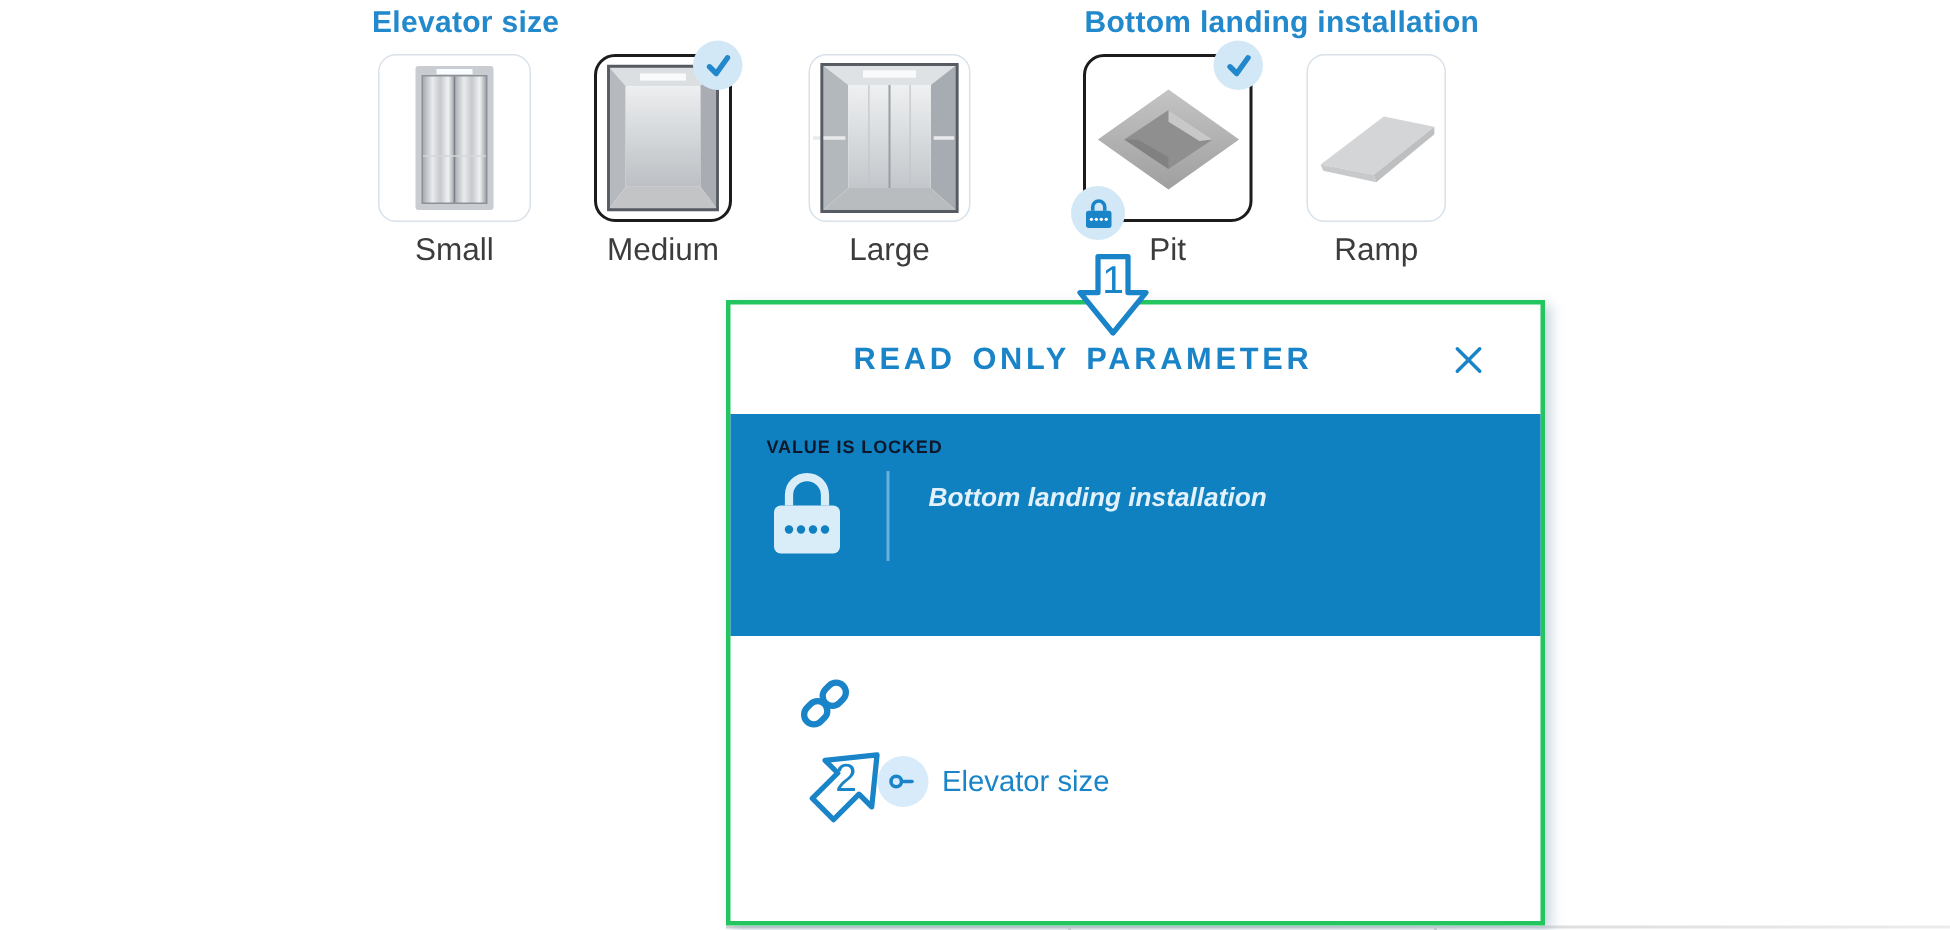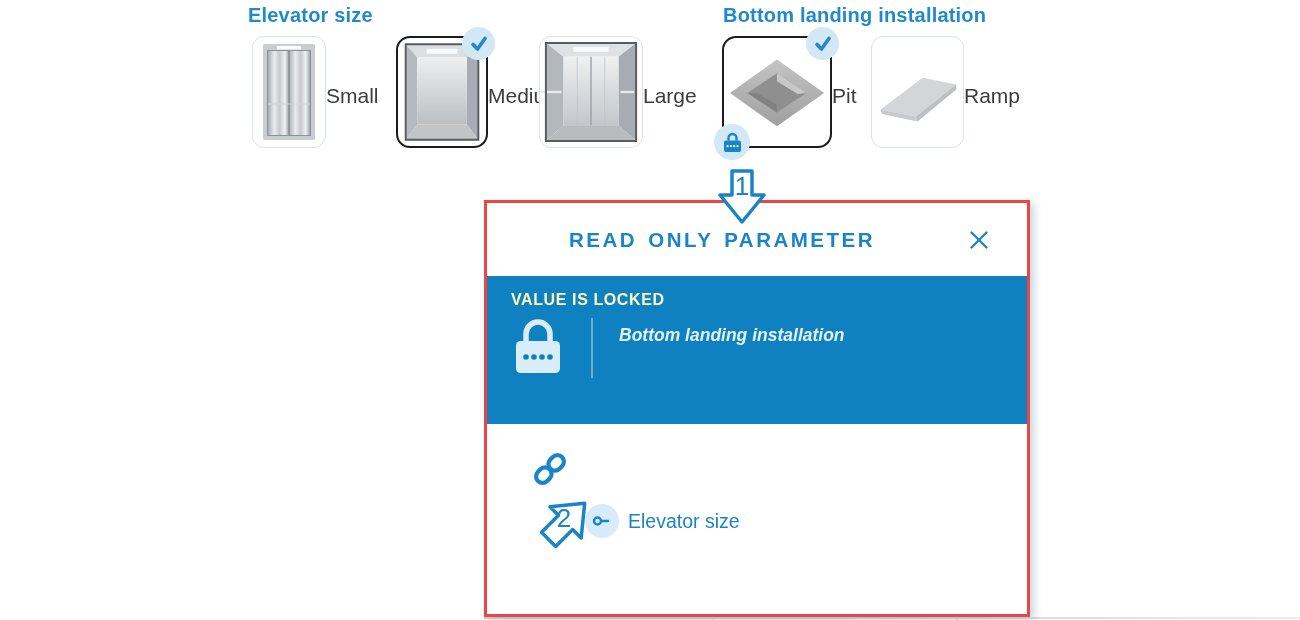--- a/index.html
+++ b/index.html
@@ -10,21 +10,21 @@
     font-family:"Liberation Sans","DejaVu Sans",sans-serif;
     color:#3c3c3c;
   }
   .group-label {
     position:absolute; top:4px; font-size:20px; font-weight:600;
     color:#2289cc; letter-spacing:.2px; white-space:nowrap;
   }
   #group-label-1 { left:248px; }
   #group-label-2 { left:723px; }
 
-  .option { position:absolute; top:36px; display:flex; flex-direction:row; align-items:center;text-align:right; }
+  .option { position:absolute; top:36px; display:flex; flex-direction:column; align-items:center;text-align:right; }
   #opt-small  { left:252px; width:102px; }
   #opt-medium { left:396px; width:92px; }
   #opt-large  { left:539px; width:108px; }
   #opt-pit    { left:722px; width:113px; }
   #opt-ramp   { left:871px; width:93px; }
 
   .card {
     position:relative; width:100%; height:112px; background:#fff;
     border:1.5px solid #d9e2ea; border-radius:12px;
     display:flex; align-items:center; justify-content:center; cursor:pointer;
@@ -42,35 +42,35 @@
   .callout { position:absolute; z-index:3; }
   #arrow1 { left:712px; top:168px; }
   #arrow2 { left:530px; top:484px; }
   .callout text {
     font-family:"Liberation Sans","DejaVu Sans",sans-serif;
     font-size:26px; fill:#1a84c8;
   }
 
   #dialog {
     position:absolute; left:484px; top:200px; width:546px; height:417px;
-    background:#fff; border:3px solid #ef4444; z-index:2;
+    background:#fff; border:3px solid #22c55e; z-index:2;
     box-shadow:4px 3px 8px rgba(110,150,180,.38);
   }
   .dlg-header { height:73px; display:flex; align-items:center; }
   .dlg-title {
     flex:1; text-align:center; font-size:20.5px; font-weight:700;
     letter-spacing:2.5px; word-spacing:3px; color:#1a84c8;
   }
   .close-btn {
     width:44px; height:44px; margin-right:26px; flex:none;
     display:flex; align-items:center; justify-content:center; cursor:pointer;
   }
 
   .banner { height:148px; background:#0f80c0; padding:15px 24px 0; }
-  .banner-heading { font-size:16px; font-weight:600; color:#fef9c3; letter-spacing:.6px; }
+  .banner-heading { font-size:12px; font-weight:600; color:#0f172a; letter-spacing:.6px; }
   .banner-row { display:flex; align-items:flex-start; margin-top:6px; }
   .banner-divider { width:2px; height:60px; background:rgba(255,255,255,.38); margin:3px 0 0 26px; flex:none; }
   .banner-param {
     margin:10px 0 0 26px; font-size:17.5px; font-weight:700; font-style:italic; color:#e3f1fa;
   }
   .banner-subtext { margin-top:9px; font-size:17px; font-weight:600; color:#b9dcf2; }
 
   .dlg-body { padding:26px 0 0 46px; }
   .rule-row { display:flex; }
   .rule-text { margin-left:22px; width:432px; font-size:19.5px; line-height:31px; color:#474747; }

